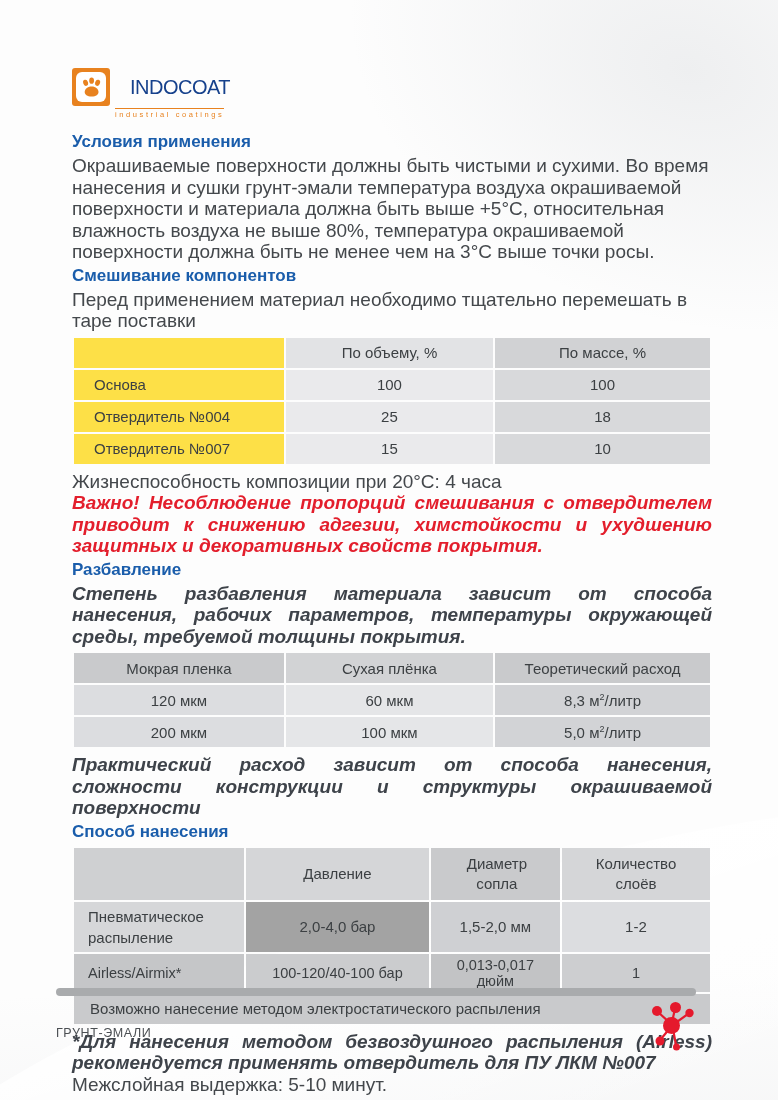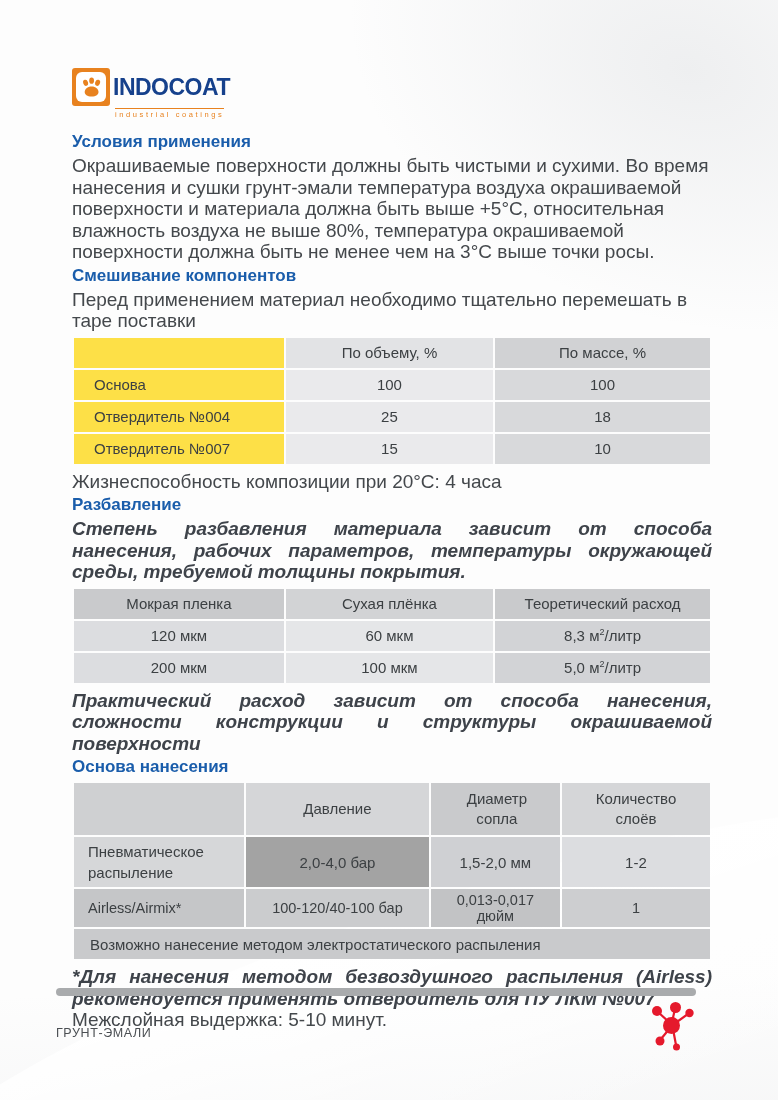--- a/index.html
+++ b/index.html
@@ -30,21 +30,21 @@
     padding:8px 24px 9px;border-radius:20px;white-space:nowrap;
   }
   .indocoat{display:flex;flex-direction:column;align-items:flex-start;margin-top:2px;}
   .indocoat .row{display:flex;align-items:center;}
   .indocoat .mark{
     width:38px;height:38px;background:#e8821f;border-radius:3px;
     display:flex;align-items:center;justify-content:center;flex:0 0 auto;
   }
   .indocoat .mark .inner{width:30px;height:30px;background:#ffffff;border-radius:6px;
     display:flex;align-items:center;justify-content:center;}
-  .indocoat .word{color:#16418c;font-weight:bold;font-size:23px;letter-spacing:-.5px;margin-left:3px;line-height:1;}
+  .indocoat .word{color:#16418c;font-weight:normal;font-size:20px;letter-spacing:-.5px;margin-left:20px;line-height:1;}
   .indocoat .tag{color:#e8821f;font-size:7.5px;letter-spacing:2.6px;margin:2px 0 0 43px;
     border-top:1px solid #e8821f;padding-top:1px;white-space:nowrap;}
 
   
   h2{margin:2px 0 3px;font-size:17px;line-height:21px;font-weight:bold;color:#1a5dab;}
   p{margin:0;font-size:19px;line-height:21.5px;}
   .just{text-align:justify;}
   .warn{color:#e31e2c;font-style:italic;font-weight:600;}
   .em-note{font-style:italic;font-weight:600;color:#3e434a;}
 
@@ -152,20 +152,21 @@
         </tr>
         <tr>
           <td class="c1 al">Отвердитель №007</td>
           <td class="c2 ac">15</td>
           <td class="c3 ac">10</td>
         </tr>
       </tbody>
     </table>
 
     <p>Жизнеспособность композиции при 20°C: 4 часа</p>
+    <p class="warn just">Важно! Несоблюдение пропорций смешивания с отвердителем приводит к снижению адгезии, химстойкости и ухудшению защитных и декоративных свойств покрытия.</p>
 
     <h2>Разбавление</h2>
     <p class="em-note just">Степень разбавления материала зависит от способа нанесения, рабочих параметров, температуры окружающей среды, требуемой толщины покрытия.</p>
 
 
     <table class="t2">
       <colgroup>
           <col style="width:33.2%">
           <col style="width:32.8%">
           <col style="width:34%">
@@ -186,21 +187,21 @@
         <tr>
           <td class="c1 ac">200 мкм</td>
           <td class="c2 ac">100 мкм</td>
           <td class="c3 ac"><span>5,0 м</span><sup>2</sup><span>/литр</span></td>
         </tr>
       </tbody>
     </table>
 
     <p class="em-note just">Практический расход зависит от способа нанесения, сложности конструкции и структуры окрашиваемой поверхности</p>
 
-    <h2>Основа нанесения</h2>
+    <h2>Способ нанесения</h2>
 
     <table class="t3">
       <colgroup>
           <col style="width:27%">
           <col style="width:29%">
           <col style="width:20.5%">
           <col style="width:23.5%">
         </colgroup>
       <thead>
         <tr>

